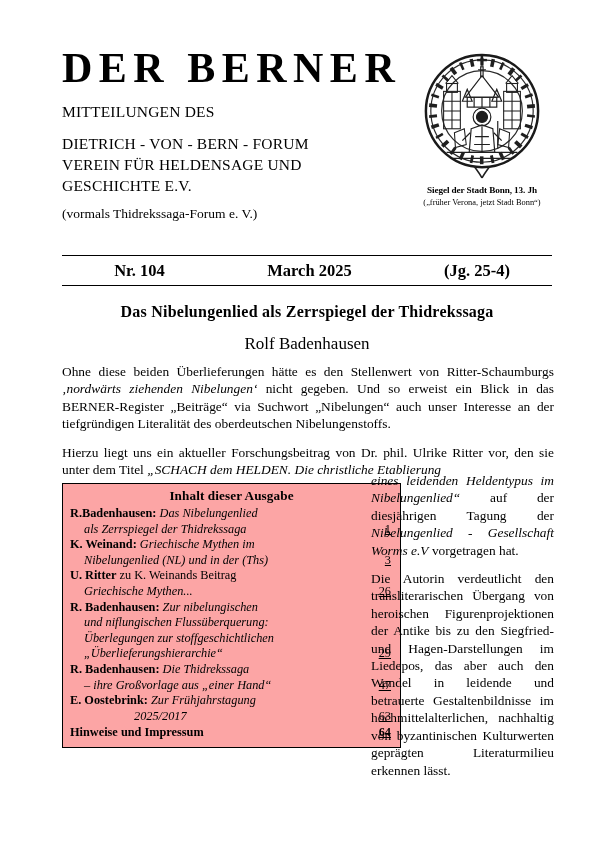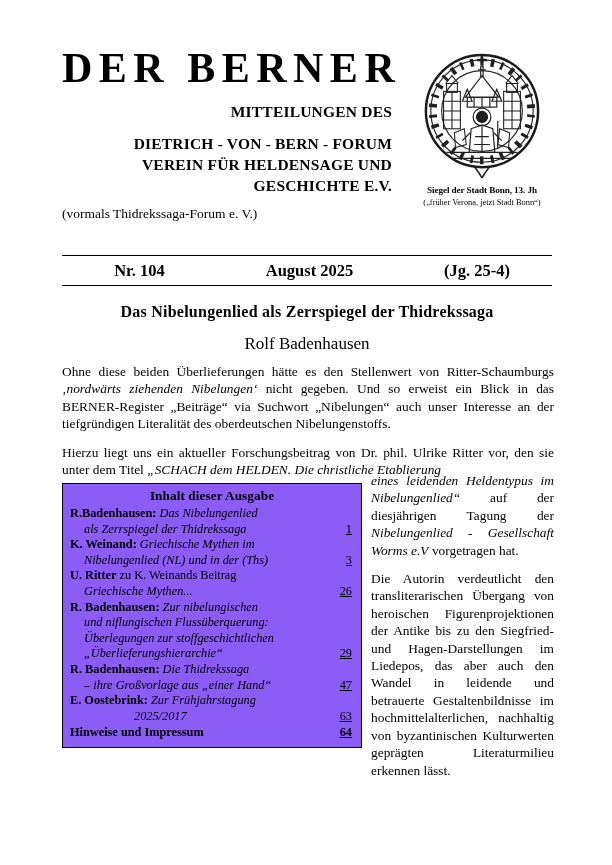--- a/index.html
+++ b/index.html
@@ -33,25 +33,24 @@
   .journal-title {
     font-size: 42px;
     font-weight: bold;
     letter-spacing: 6.5px;
     line-height: 40px;
     margin: 4px 0 13px 0;
     white-space: nowrap;
   }
   .sub-line {
     font-size: 15.5px;
-    font-weight: bold;
+    font-weight: normal;
     line-height: 21px;
     margin: 0;
     letter-spacing: 0.2px;
-    text-align: right;
   }
   .sub-line.gap {
     margin-top: 11px;
   }
   .former-name {
     font-size: 13.5px;
     font-weight: normal;
     line-height: 18px;
     margin-top: 9px;
   }
@@ -142,25 +141,25 @@
     hyphens: manual;
   }
   .lead p { margin: 0; }
   .lead p + p { margin-top: 11px; }
 
   
   .toc {
     position: absolute;
     left: 62px;
     top: 483px;
-    width: 300px;
+    width: 339px;
     border: 1.7px solid #000;
     box-sizing: border-box;
     padding: 4px 7px 6px 7px;
-    background: #8b5cf6;
+    background: #fca5a5;
   }
   .toc-head {
     text-align: center;
     font-size: 13.2px;
     font-weight: bold;
     margin-bottom: 2px;
     letter-spacing: 0.1px;
   }
   .toc-entry {
     position: relative;
@@ -396,21 +395,21 @@
         <path d="M72 118 q-6 8 -8 12"></path>
       </g>
     </svg>
     <div class="seal-cap1">Siegel der Stadt Bonn, 13. Jh</div>
     <div class="seal-cap2">(„früher Verona, jetzt Stadt Bonn“)</div>
   </div>
 
   <div class="rule top"></div>
   <div class="issuebar">
     <div class="nr">Nr. 104</div>
-    <div class="month">August 2025</div>
+    <div class="month">March 2025</div>
     <div class="jg">(Jg. 25-4)</div>
   </div>
   <div class="rule bot"></div>
 
   <div class="article-title">Das Nibelungenlied als Zerrspiegel der Thidrekssaga</div>
   <div class="article-author">Rolf Badenhausen</div>
 
   <div class="lead">
     <p><span>Ohne diese beiden Überlieferungen hätte es den Stellenwert von Ritter-Schaumburgs </span><i class="it">‚nordwärts ziehenden Nibelungen‘</i><span> nicht gegeben. Und so erweist ein Blick in das BERNER-Register „Beiträge“ via Suchwort „Nibelungen“ auch unser Interesse an der tiefgründigen Literalität des oberdeutschen Nibelungenstoffs.</span></p>
     <p><span>Hierzu liegt uns ein aktueller Forschungsbeitrag von Dr. phil. Ulrike Ritter vor, den sie unter dem Titel </span><i class="it">„SCHACH dem HELDEN. Die christliche Etablierung</i></p>

